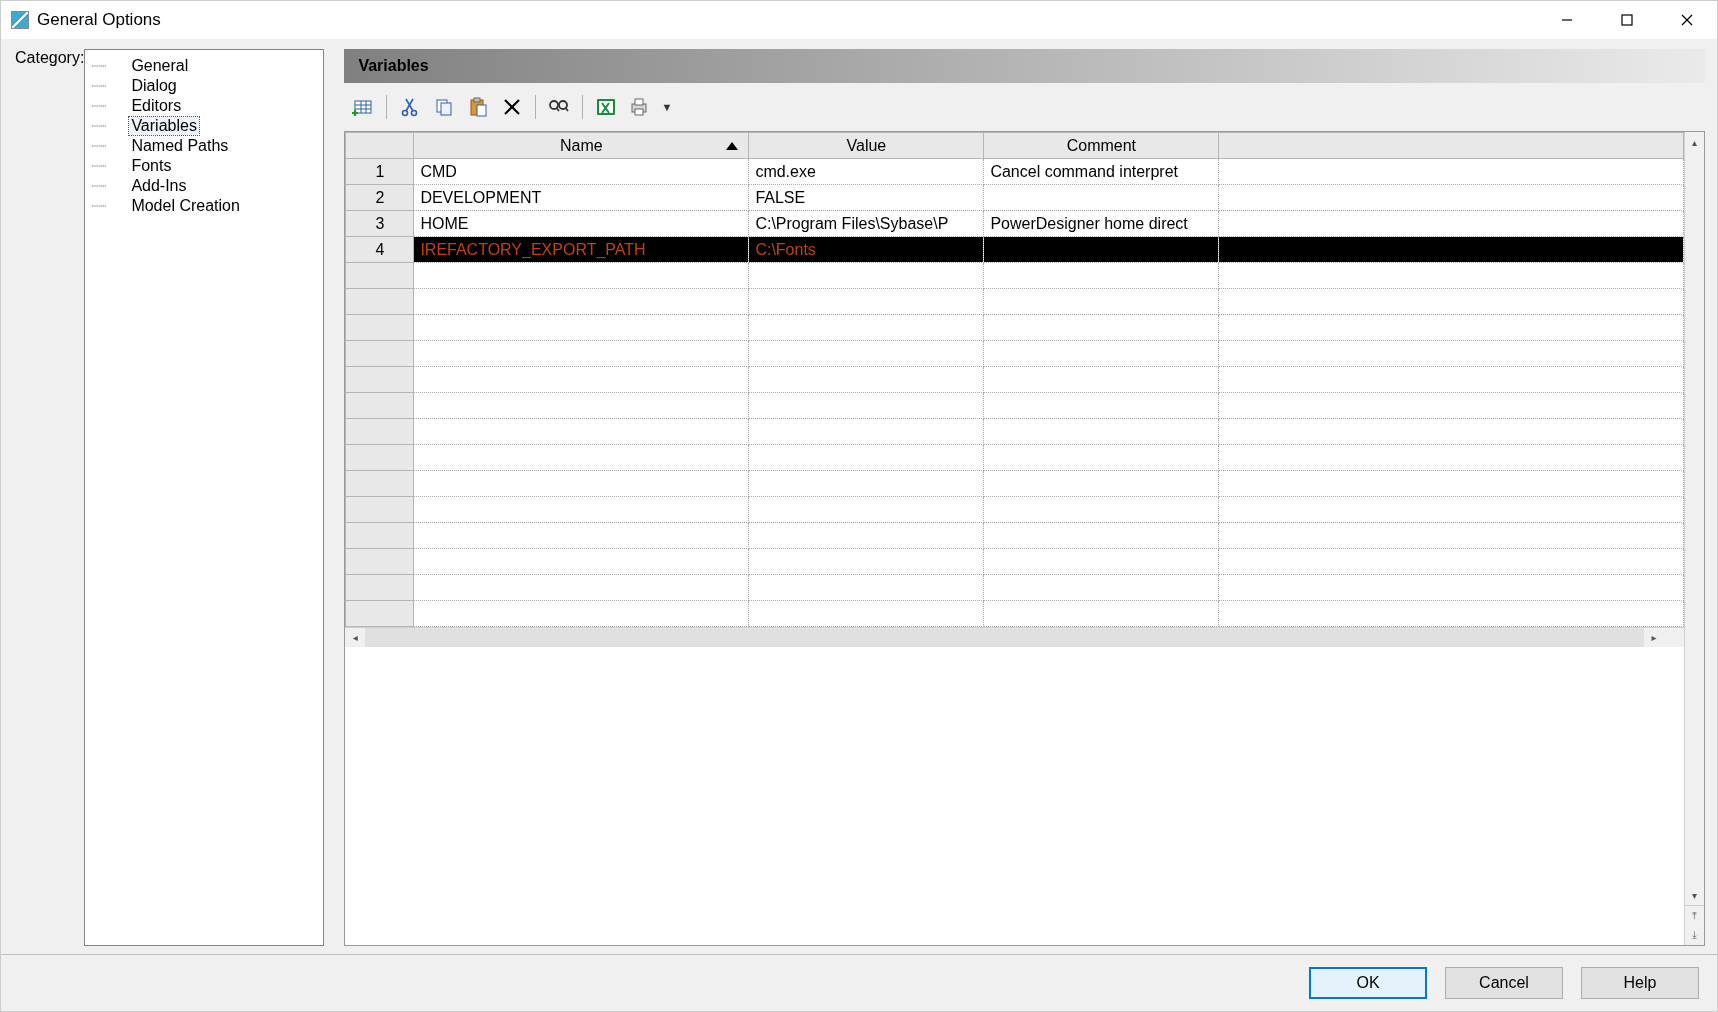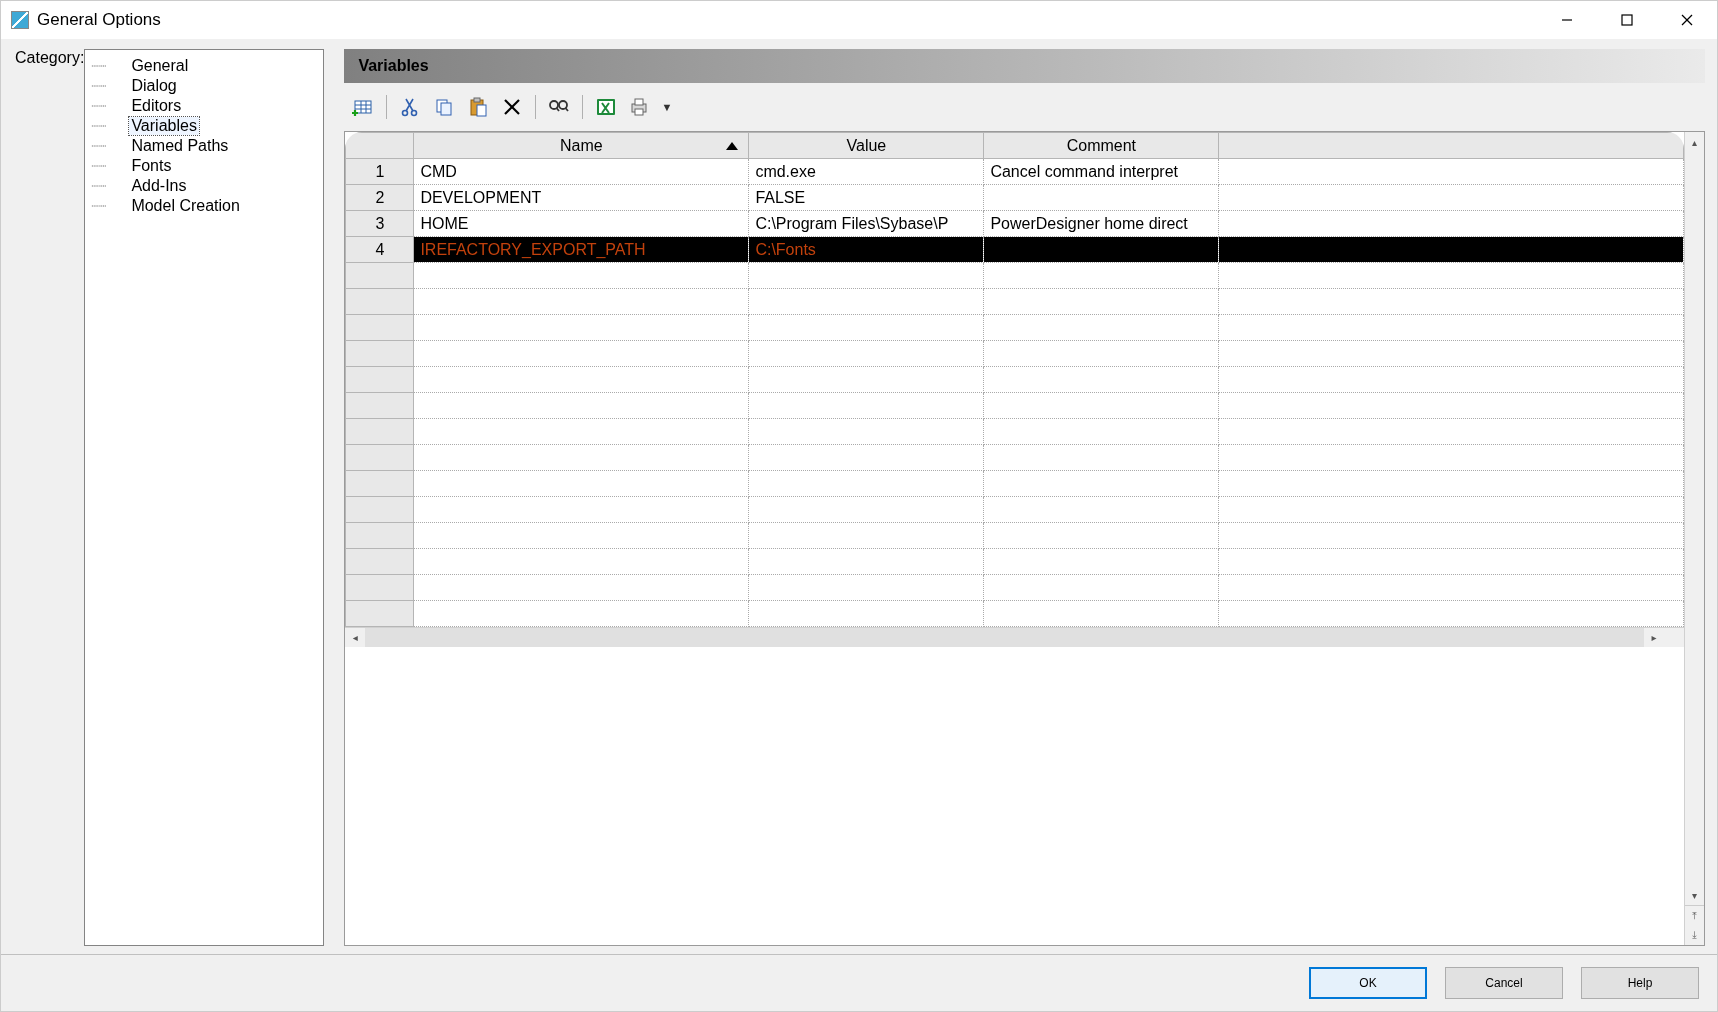--- a/index.html
+++ b/index.html
@@ -136,21 +136,20 @@
     flex:1;
     display:flex;
     background:#fff;
     min-height:0;
   }
   .grid-scroll {
     flex:1;
     overflow:hidden;
     position:relative;
     min-width:0;
-    border-radius:17px;
   }
   table.grid {
     border-collapse: collapse;
     width: 100%;
     table-layout: fixed;
     font-size: 16px;
   }
   table.grid th, table.grid td {
     border: 1px dotted #aaa;
     padding: 2px 6px;
@@ -233,21 +232,21 @@
     border-top: 1px solid #c0c0c0;
     padding: 12px 18px 12px 12px;
     display:flex;
     justify-content:flex-end;
     gap: 18px;
     background:#f0f0f0;
   }
   .footer button {
     width: 118px;
     height: 32px;
-    font-size: 12px;
+    font-size: 16px;
     background: #e1e1e1;
     border: 1px solid #adadad;
     cursor: pointer;
   }
   .footer button.default {
     border: 2px solid #0078d7;
     background:#e5f1fb;
   }
 
 </style>

